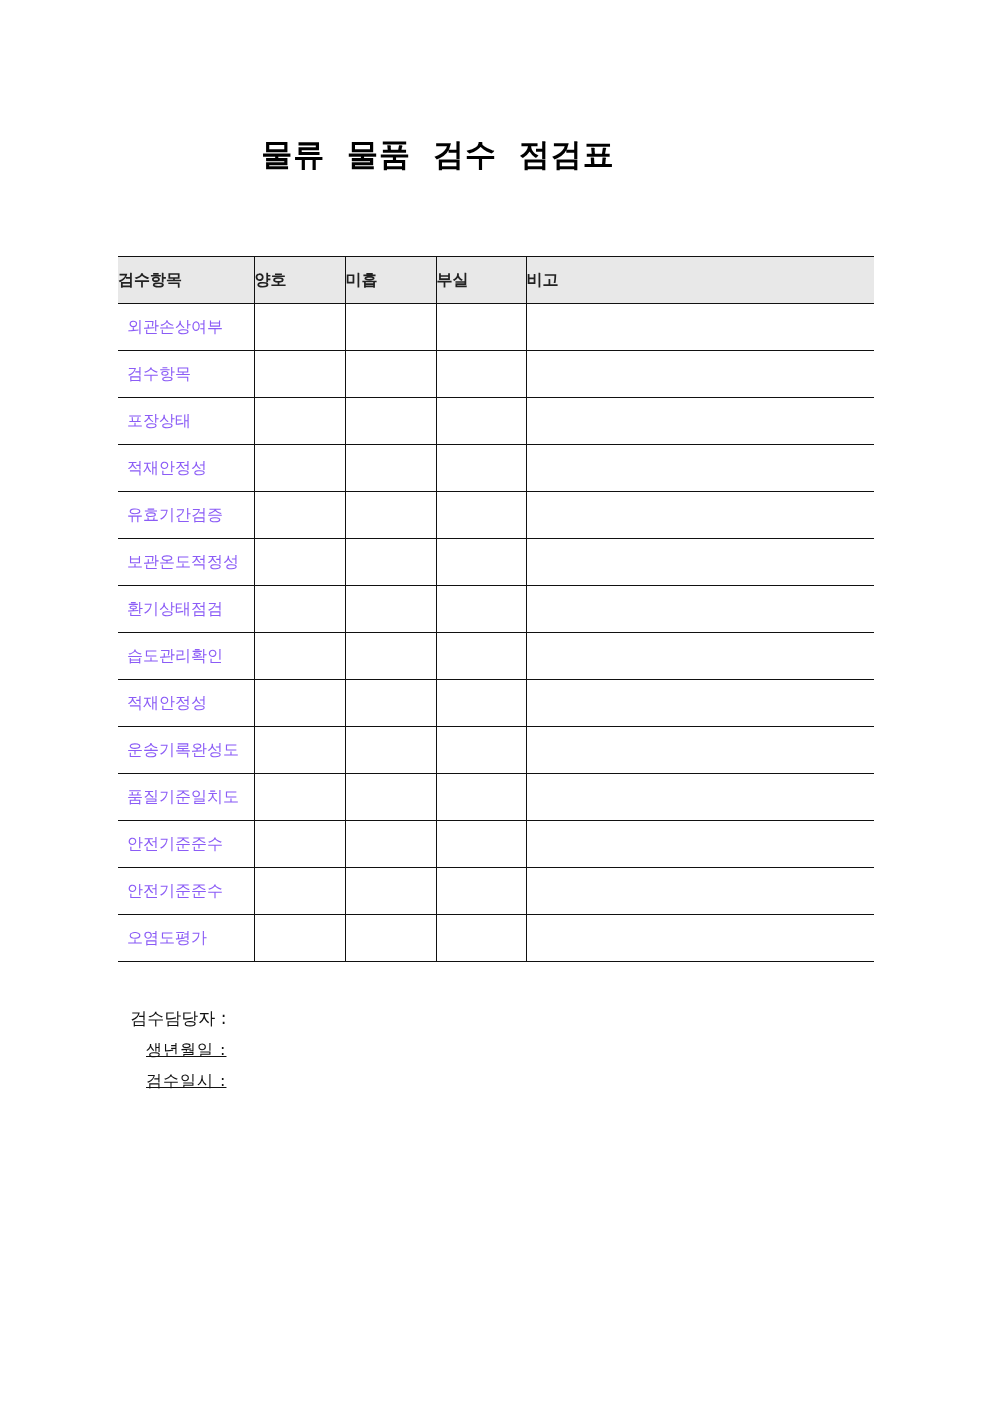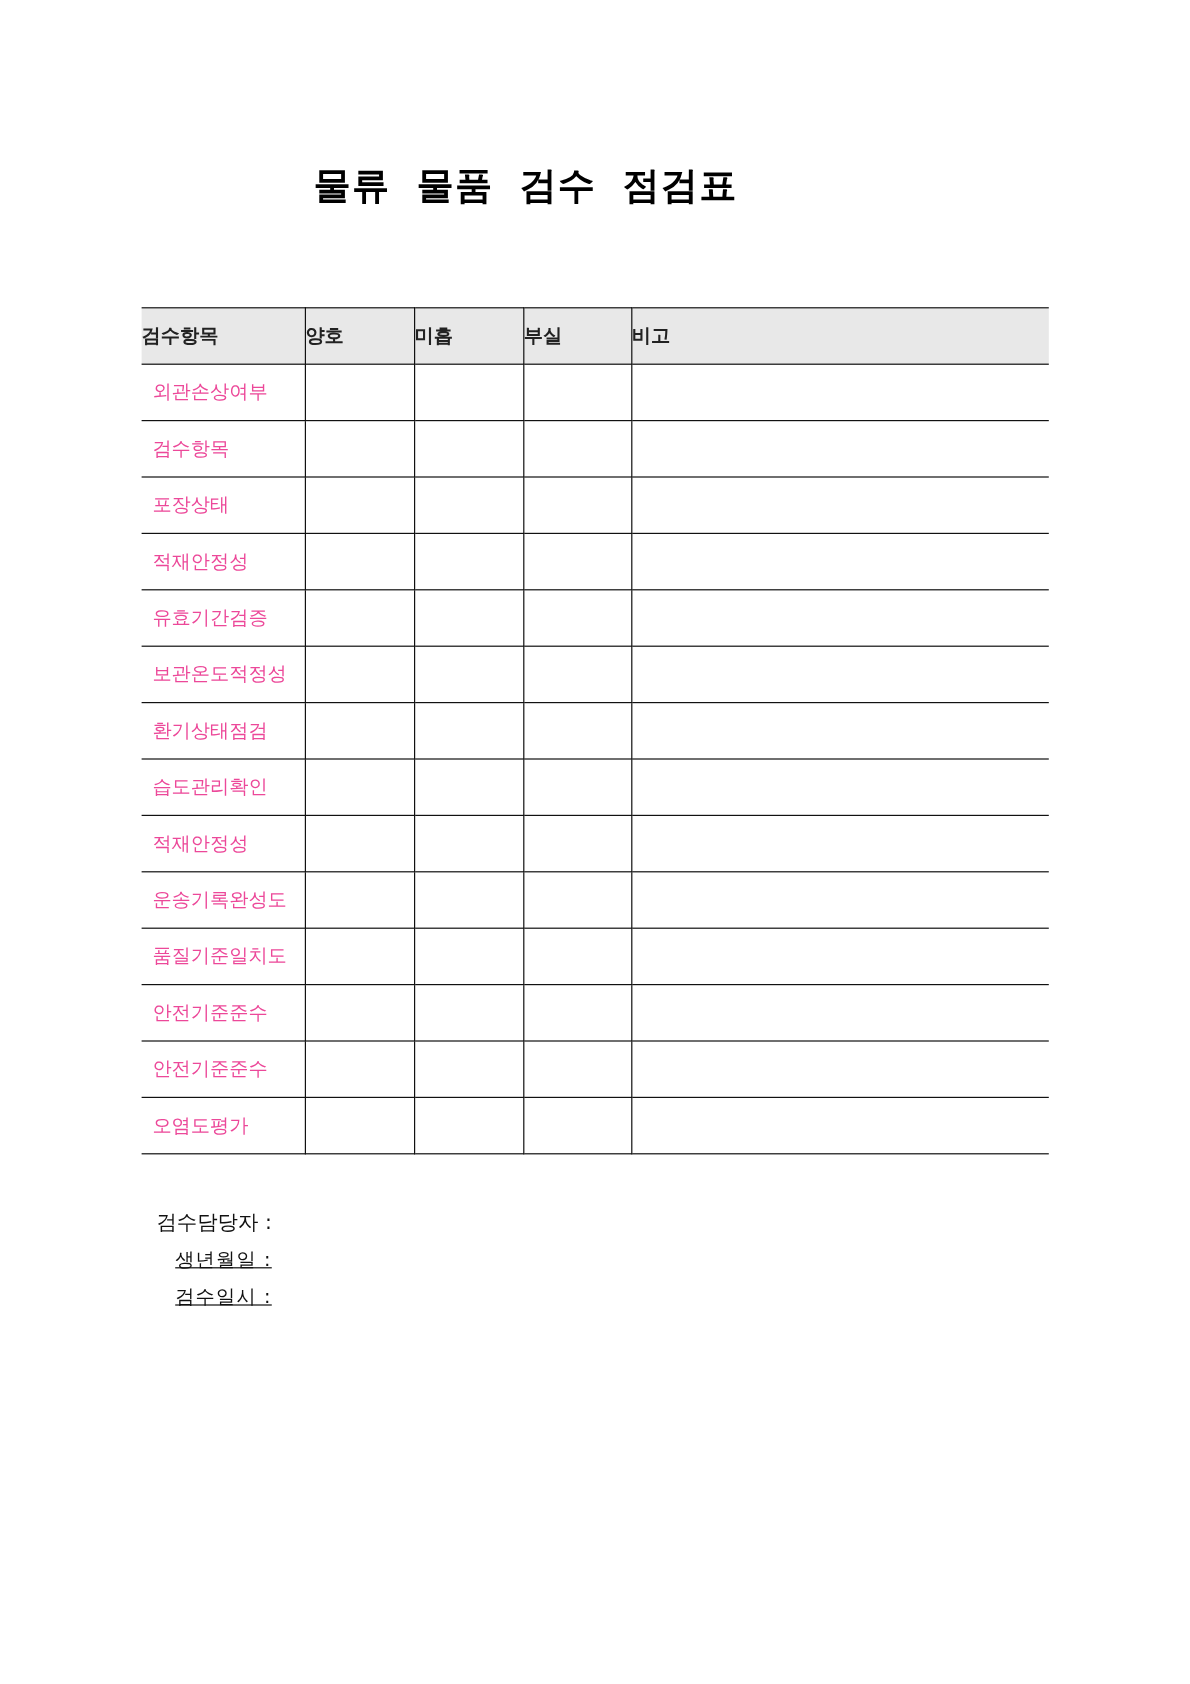--- a/index.html
+++ b/index.html
@@ -3,21 +3,21 @@
   <meta charset="utf-8">
   <style>
     html, body { margin: 0; padding: 0; background: #ffffff; }
     body { width: 992px; height: 1403px; position: relative; font-family: "DejaVu Sans", "Liberation Sans", sans-serif; color: #111; }
     .title { position: absolute; top: 134px; left: 0; width: 876px; text-align: center; font-size: 31px; font-weight: bold; letter-spacing: 1px; word-spacing: 10px; color: #000; }
     table.check { position: absolute; top: 256px; left: 118px; width: 756px; border-collapse: collapse; table-layout: fixed; font-size: 16px; }
     table.check th, table.check td { border: 1px solid #111; height: 46px; padding: 0; }
     table.check tr > *:first-child { border-left: none; }
     table.check tr > *:last-child { border-right: none; }
     table.check th { background: #e8e8e8; font-weight: bold; text-align: left; color: #222; }
-    table.check td.item { text-align: left; padding-left: 9px; color: #ec4899; }
+    table.check td.item { text-align: left; padding-left: 9px; color: #8b5cf6; }
     table.check thead tr th { border-top: 1.5px solid #111; }
     .footer { position: absolute; top: 1007px; left: 118px; font-size: 16px; color: #111; }
     .footer .manager { font-weight: normal; font-size: 17px; margin-bottom: 10px; text-align: right; }
     .footer .sub { margin-left: 28px; margin-bottom: 10px; letter-spacing: 1px; text-decoration: underline; }
   </style>
 </head>
 <body>
 
 <div class="title">물류 물품 검수 점검표</div>
 

